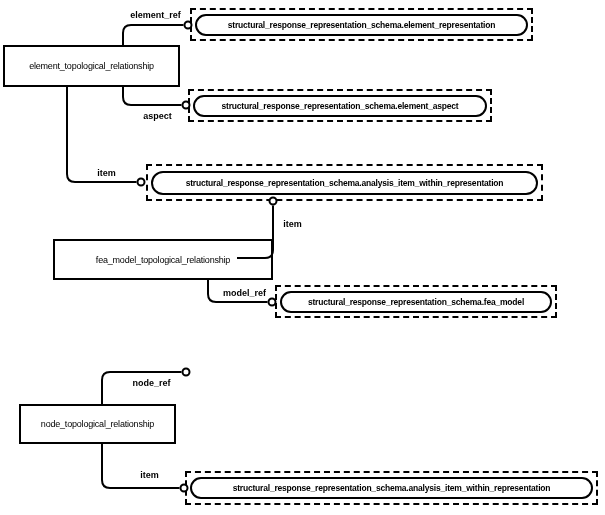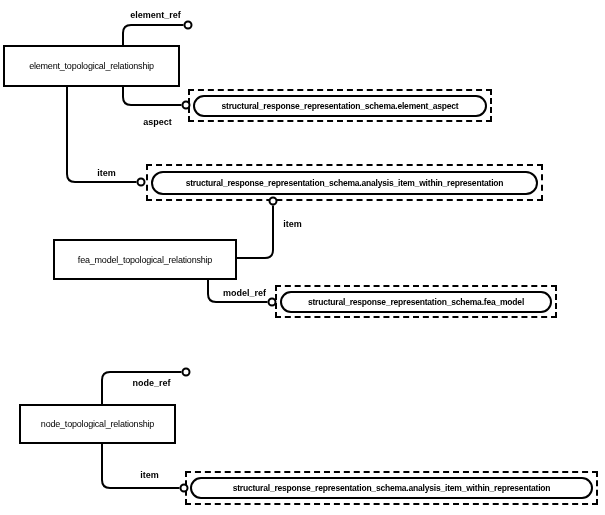--- a/index.html
+++ b/index.html
@@ -68,35 +68,35 @@
     position: absolute;
     left: 0; top: 0;
     z-index: 3;
     pointer-events: none;
   }
   svg.wires path { stroke: #000000; stroke-width: 2; fill: none; }
   svg.wires circle { stroke: #000000; stroke-width: 2; fill: #ffffff; }
 
   
   #e1 { left: 3px;  top: 45px;  width: 177px; height: 42px; }
-  #e2 { left: 53px; top: 239px; width: 184px; height: 41px; }
+  #e2 { left: 53px; top: 239px; width: 220px; height: 41px; }
   #e3 { left: 19px; top: 404px; width: 157px; height: 40px; }
 
   
   #r1 { left: 190px; top: 8px;   width: 343px; height: 33px; }
   #r2 { left: 188px; top: 89px;  width: 304px; height: 33px; }
   #r3 { left: 146px; top: 164px; width: 397px; height: 37px; }
   #r4 { left: 275px; top: 285px; width: 282px; height: 33px; }
   #r5 { left: 188px; top: 356px; width: 330px; height: 33px; }
   #r6 { left: 185px; top: 471px; width: 413px; height: 34px; }
   #r3 .stadium { height: 24px; }
 
   
   #lbl-element-ref { left: 152px; top: 15px; }
-  #lbl-aspect      { left: 154px; top: 122px; }
+  #lbl-aspect      { left: 154px; top: 116px; }
   #lbl-item-1      { left: 103px; top: 173px; }
   #lbl-item-2      { left: 289px; top: 224px; }
   #lbl-model-ref   { left: 241px; top: 293px; }
   #lbl-node-ref    { left: 148px; top: 383px; }
   #lbl-item-3      { left: 146px; top: 475px; }
 </style>
 </head>
 <body>
 
 <div class="canvas">
@@ -123,20 +123,23 @@
     <path d="M102 443.5 L102 480 Q102 488 110 488 L179.5 488"></path>
     <circle cx="184" cy="488" r="3.5"></circle>
   </svg>
 
   <div id="e1" class="entity">element_topological_relationship</div>
 
   <div id="e2" class="entity">fea_model_topological_relationship</div>
 
   <div id="e3" class="entity">node_topological_relationship</div>
 
+  <div id="r1" class="refgroup">
+    <div class="stadium">structural_response_representation_schema.element_representation</div>
+  </div>
 
   <div id="r2" class="refgroup">
     <div class="stadium">structural_response_representation_schema.element_aspect</div>
   </div>
 
   <div id="r3" class="refgroup">
     <div class="stadium">structural_response_representation_schema.analysis_item_within_representation</div>
   </div>
 
   <div id="r4" class="refgroup">

